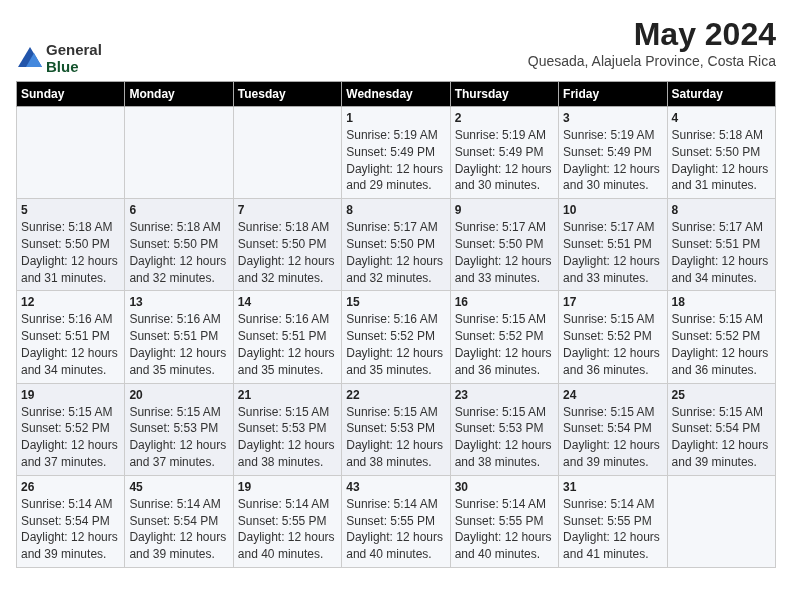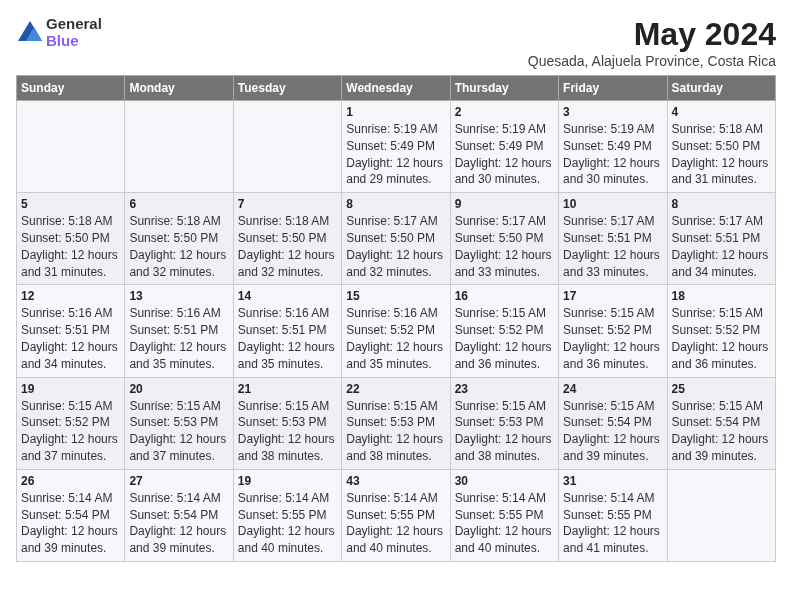--- a/index.html
+++ b/index.html
@@ -13,35 +13,36 @@
     .header {
       display: flex;
       justify-content: space-between;
       align-items: flex-start;
       margin-bottom: 6px;
     }
     .logo {
       display: flex;
       align-items: center;
       gap: 2px;
+      margin-top: 26px;
     }
     .logo-text {
       display: flex;
       flex-direction: column;
       line-height: 1.1;
     }
     .logo-general {
       font-size: 15px;
       font-weight: bold;
       color: #333;
     }
     .logo-blue {
       font-size: 15px;
       font-weight: bold;
-      color: #8b5cf6;
+      color: #14532d;
     }
     .logo-icon {
       width: 28px;
       height: 28px;
     }
     .title-block {
       text-align: right;
     }
     .title-month {
       font-size: 32px;
@@ -51,21 +52,21 @@
     .title-location {
       font-size: 14px;
       color: #444;
     }
     .calendar {
       width: 100%;
       border-collapse: collapse;
       font-size: 11px;
     }
     .calendar thead tr {
-      background-color: #737373;
+      background-color: #000000;
       color: #fff;
       padding-left: 42px;
     }
     .calendar thead th {
       padding: 5px 4px;
       text-align: left;
       font-size: 12px;
       font-weight: bold;
       border: 1px solid #aaa;
     }
@@ -244,21 +245,21 @@
           <div class="day-num">25</div>
           <div class="day-info">Sunrise: 5:15 AM<br>Sunset: 5:54 PM<br>Daylight: 12 hours and 39 minutes.</div>
         </td>
       </tr>
       <tr>
         <td>
           <div class="day-num">26</div>
           <div class="day-info">Sunrise: 5:14 AM<br>Sunset: 5:54 PM<br>Daylight: 12 hours and 39 minutes.</div>
         </td>
         <td>
-          <div class="day-num">27</div>
+          <div class="day-num">45</div>
           <div class="day-info">Sunrise: 5:14 AM<br>Sunset: 5:54 PM<br>Daylight: 12 hours and 39 minutes.</div>
         </td>
         <td>
           <div class="day-num">19</div>
           <div class="day-info">Sunrise: 5:14 AM<br>Sunset: 5:55 PM<br>Daylight: 12 hours and 40 minutes.</div>
         </td>
         <td>
           <div class="day-num">43</div>
           <div class="day-info">Sunrise: 5:14 AM<br>Sunset: 5:55 PM<br>Daylight: 12 hours and 40 minutes.</div>
         </td>

